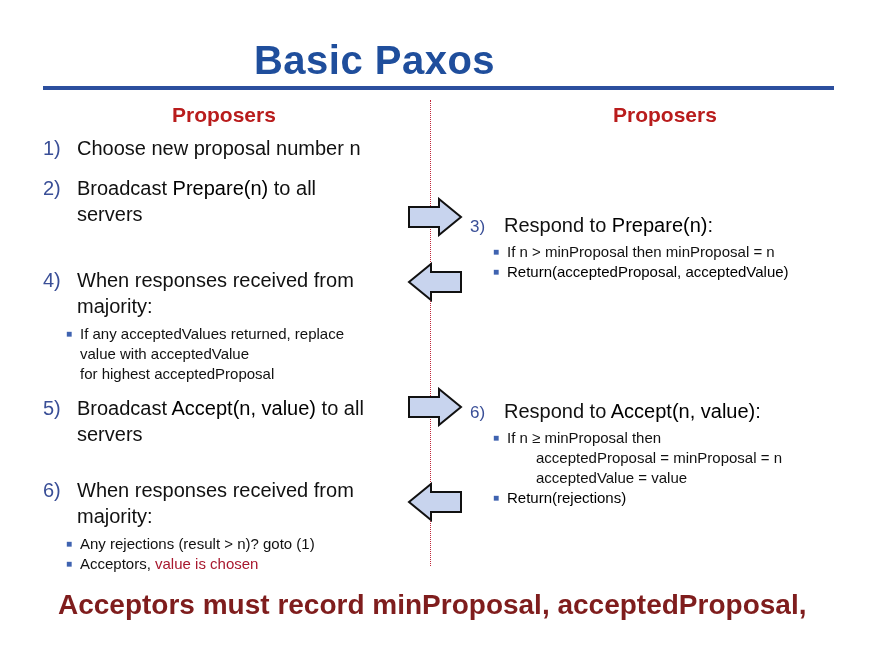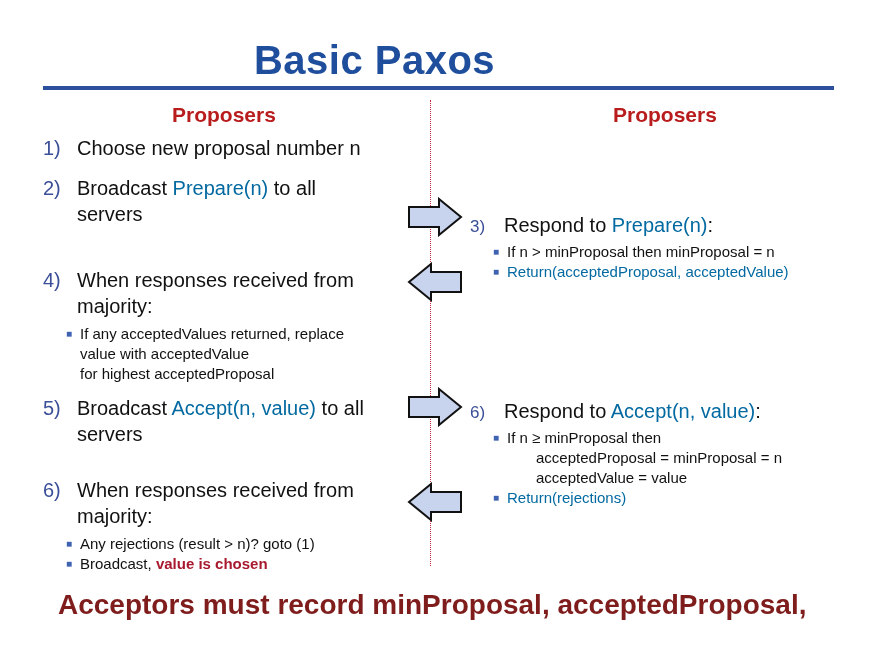--- a/index.html
+++ b/index.html
@@ -12,25 +12,25 @@
     font-family: "Liberation Sans", sans-serif; font-weight: bold; font-size: 40px;
     color: #1f4e9c; letter-spacing: 0.5px;
   }
   .rule { position: absolute; left: 43px; top: 86px; width: 791px; height: 4px; background: #2c4f9e; }
   .divider { position: absolute; left: 430px; top: 100px; height: 466px; border-left: 1.5px dotted #c0283a; }
   .colhead {
     position: absolute; top: 103px; font-weight: bold; font-size: 21px; color: #b91c1c;
   }
   .step { position: absolute; font-size: 20px; line-height: 26px; color: #111; }
   .num { color: #3a4f97; display: inline-block; width: 34px; }
-  .hl { color: #0369a1; }
+  .hl { color: #000000; }
   .indent { padding-left: 34px; }
   .sub { position: absolute; font-size: 15px; line-height: 20px; color: #111; }
   .sub .b { color: #3f63b0; font-size: 10px; display: inline-block; width: 14px; vertical-align: 2px; }
-  .red { color: #a8182e; font-weight: bold; }
+  .red { color: #a8182e; font-weight: normal; }
   .bottom {
     position: absolute; left: 58px; top: 590px; font-weight: bold; font-size: 28px;
     line-height: 30px; color: #7f1d1d;
   }
   .arrow { position: absolute; width: 56px; height: 40px; }
 </style>
 </head>
 <body>
 
 <div class="title">Basic Paxos</div>
@@ -63,21 +63,21 @@
   <span class="num">5)</span><span>Broadcast </span><span class="hl">Accept(n, value)</span><span> to all</span><br>
   <span class="indent">servers</span>
 </div>
 
 <div class="step" style="left:43px; top:477px">
   <span class="num">6)</span><span>When responses received from</span><br>
   <span class="indent">majority:</span>
 </div>
 <div class="sub" style="left:66px; top:534px">
   <span class="b">■</span><span>Any rejections (result &gt; n)?  goto (1)</span><br>
-  <span class="b">■</span><span>Broadcast, </span><span class="red">value is chosen</span>
+  <span class="b">■</span><span>Acceptors, </span><span class="red">value is chosen</span>
 </div>
 
 <div class="step" style="left:470px; top:212px">
   <span class="num" style="font-size:17px">3)</span><span>Respond to </span><span class="hl">Prepare(n)</span><span>:</span>
 </div>
 <div class="sub" style="left:493px; top:242px">
   <span class="b">■</span><span>If n &gt; minProposal then minProposal = n</span><br>
   <span class="b">■</span><span class="hl">Return(acceptedProposal, acceptedValue)</span>
 </div>
 

